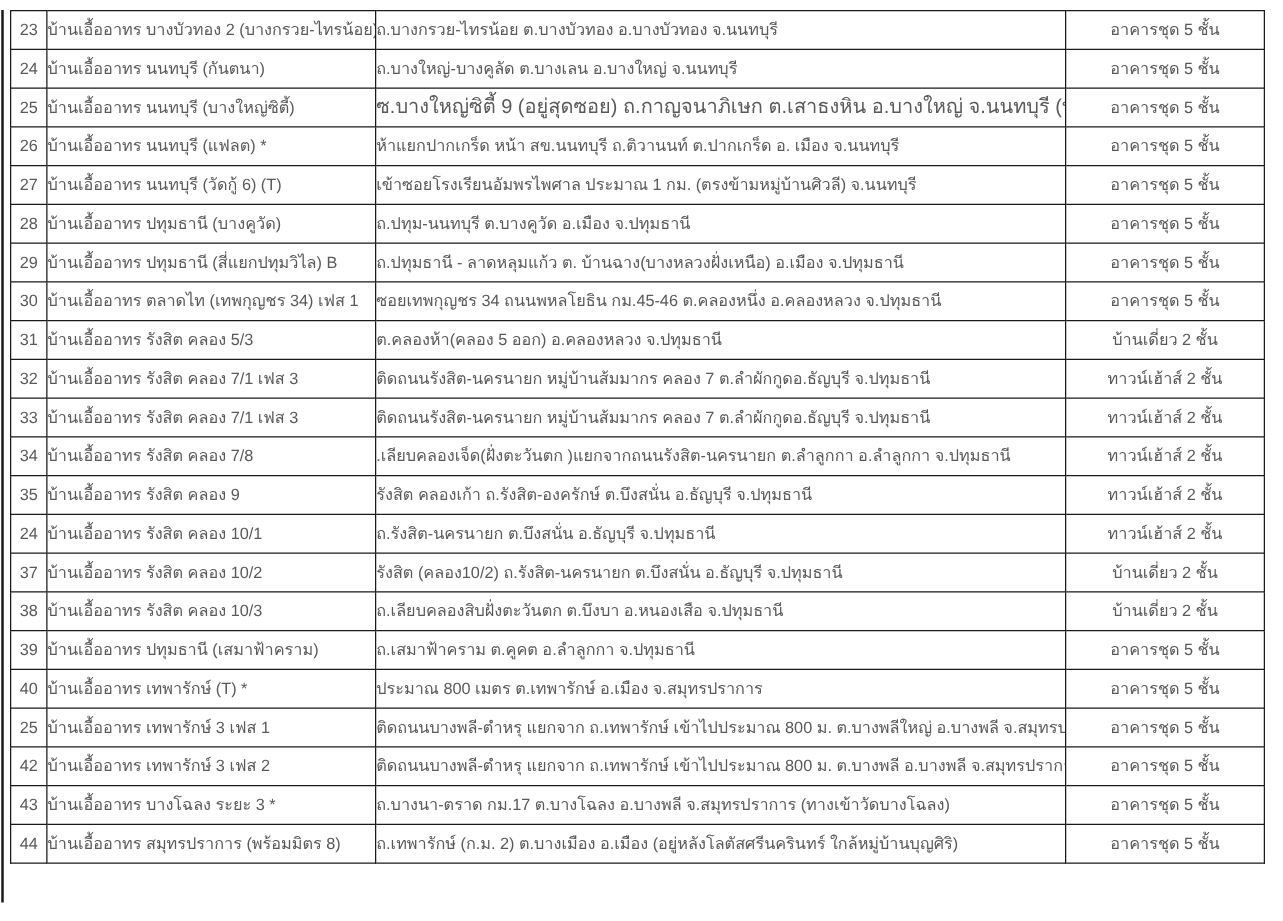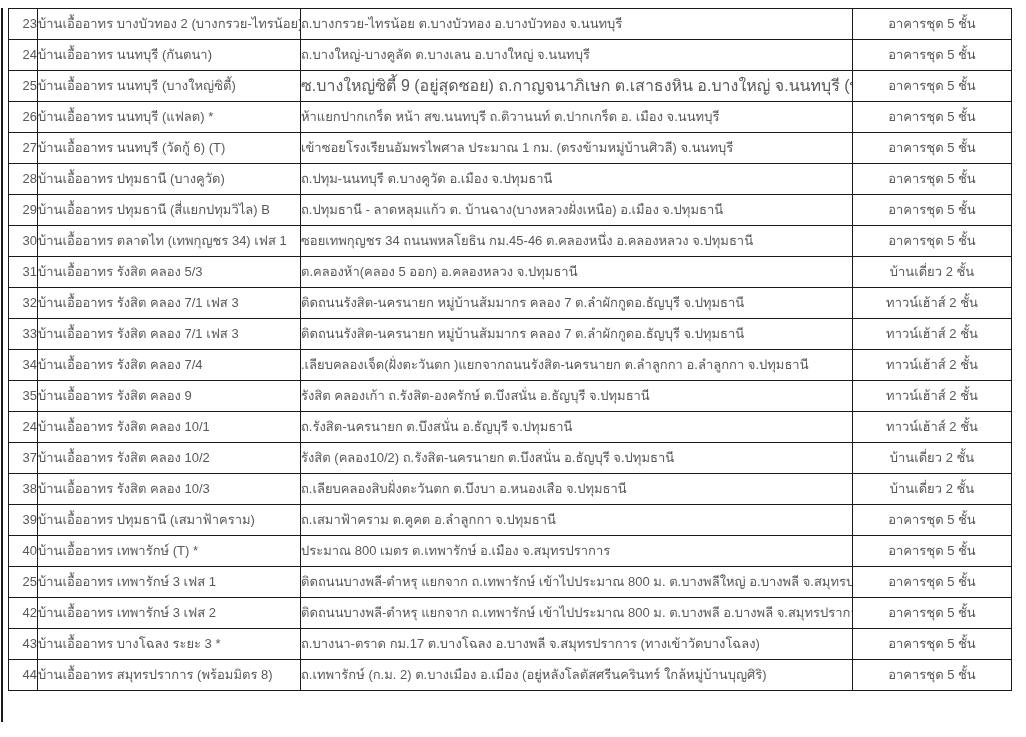--- a/index.html
+++ b/index.html
@@ -32,21 +32,21 @@
   table.listing td {
     border: 1px solid var(--border);
     color: var(--text);
     font-size: 13px;
     line-height: 1.15;
     padding: 0;
     vertical-align: middle;
     overflow: hidden;
     white-space: nowrap;
   }
-  td.c-no   { width: 28px;  text-align: right; }
+  td.c-no   { width: 28px;  text-align: center; }
   td.c-name { width: 262px; padding-left: 5px; }
   td.c-addr { width: 551px; padding-left: 5px; }
   td.c-type { width: 158px; text-align: center; }
   tr.small-addr td.c-addr { font-size: 16px; }
 </style>
 </head>
 <body>
 
 <div class="left-sliver"></div>
 
@@ -119,21 +119,21 @@
     <td class="c-type">ทาวน์เฮ้าส์ 2 ชั้น</td>
   </tr>
       <tr>
     <td class="c-no">33</td>
     <td class="c-name">บ้านเอื้ออาทร รังสิต คลอง 7/1 เฟส 3</td>
     <td class="c-addr">ติดถนนรังสิต-นครนายก หมู่บ้านส้มมากร คลอง 7 ต.ลำผักกูดอ.ธัญบุรี จ.ปทุมธานี</td>
     <td class="c-type">ทาวน์เฮ้าส์ 2 ชั้น</td>
   </tr>
       <tr>
     <td class="c-no">34</td>
-    <td class="c-name">บ้านเอื้ออาทร รังสิต คลอง 7/4</td>
+    <td class="c-name">บ้านเอื้ออาทร รังสิต คลอง 7/8</td>
     <td class="c-addr">.เลียบคลองเจ็ด(ฝั่งตะวันตก )แยกจากถนนรังสิต-นครนายก ต.ลำลูกกา อ.ลำลูกกา จ.ปทุมธานี</td>
     <td class="c-type">ทาวน์เฮ้าส์ 2 ชั้น</td>
   </tr>
       <tr>
     <td class="c-no">35</td>
     <td class="c-name">บ้านเอื้ออาทร รังสิต คลอง 9</td>
     <td class="c-addr">รังสิต คลองเก้า ถ.รังสิต-องครักษ์ ต.บึงสนั่น อ.ธัญบุรี จ.ปทุมธานี</td>
     <td class="c-type">ทาวน์เฮ้าส์ 2 ชั้น</td>
   </tr>
       <tr>

